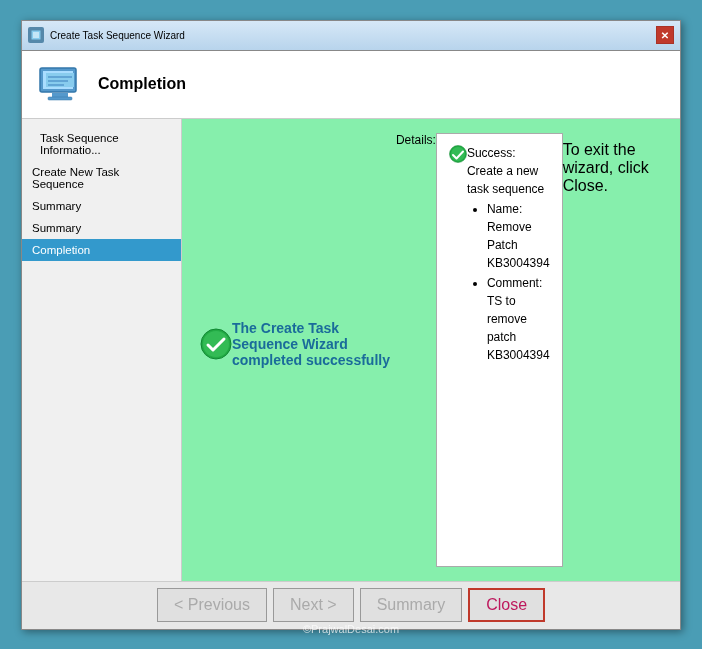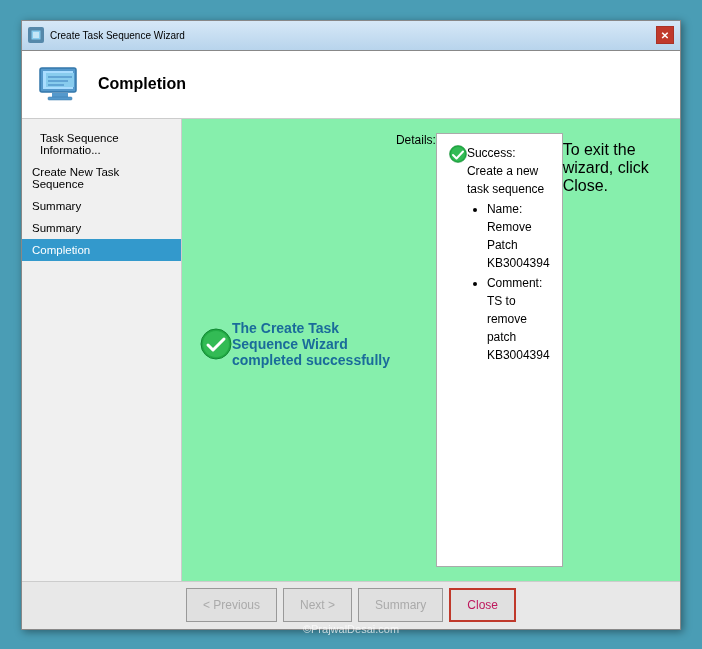--- a/index.html
+++ b/index.html
@@ -173,21 +173,21 @@
       height: 48px;
       display: flex;
       align-items: center;
       justify-content: center;
       gap: 6px;
       flex-shrink: 0;
     }
     .footer-btn {
       height: 34px;
       padding: 0 16px;
-      font-size: 12px;
+      font-size: 16px;
       background: #e0e0e0;
       border: 1px solid #999;
       cursor: pointer;
       color: #555;
     }
     .footer-btn:disabled {
       color: #aaa;
     }
     .footer-btn.close-action {
       background: #e0e0e0;

